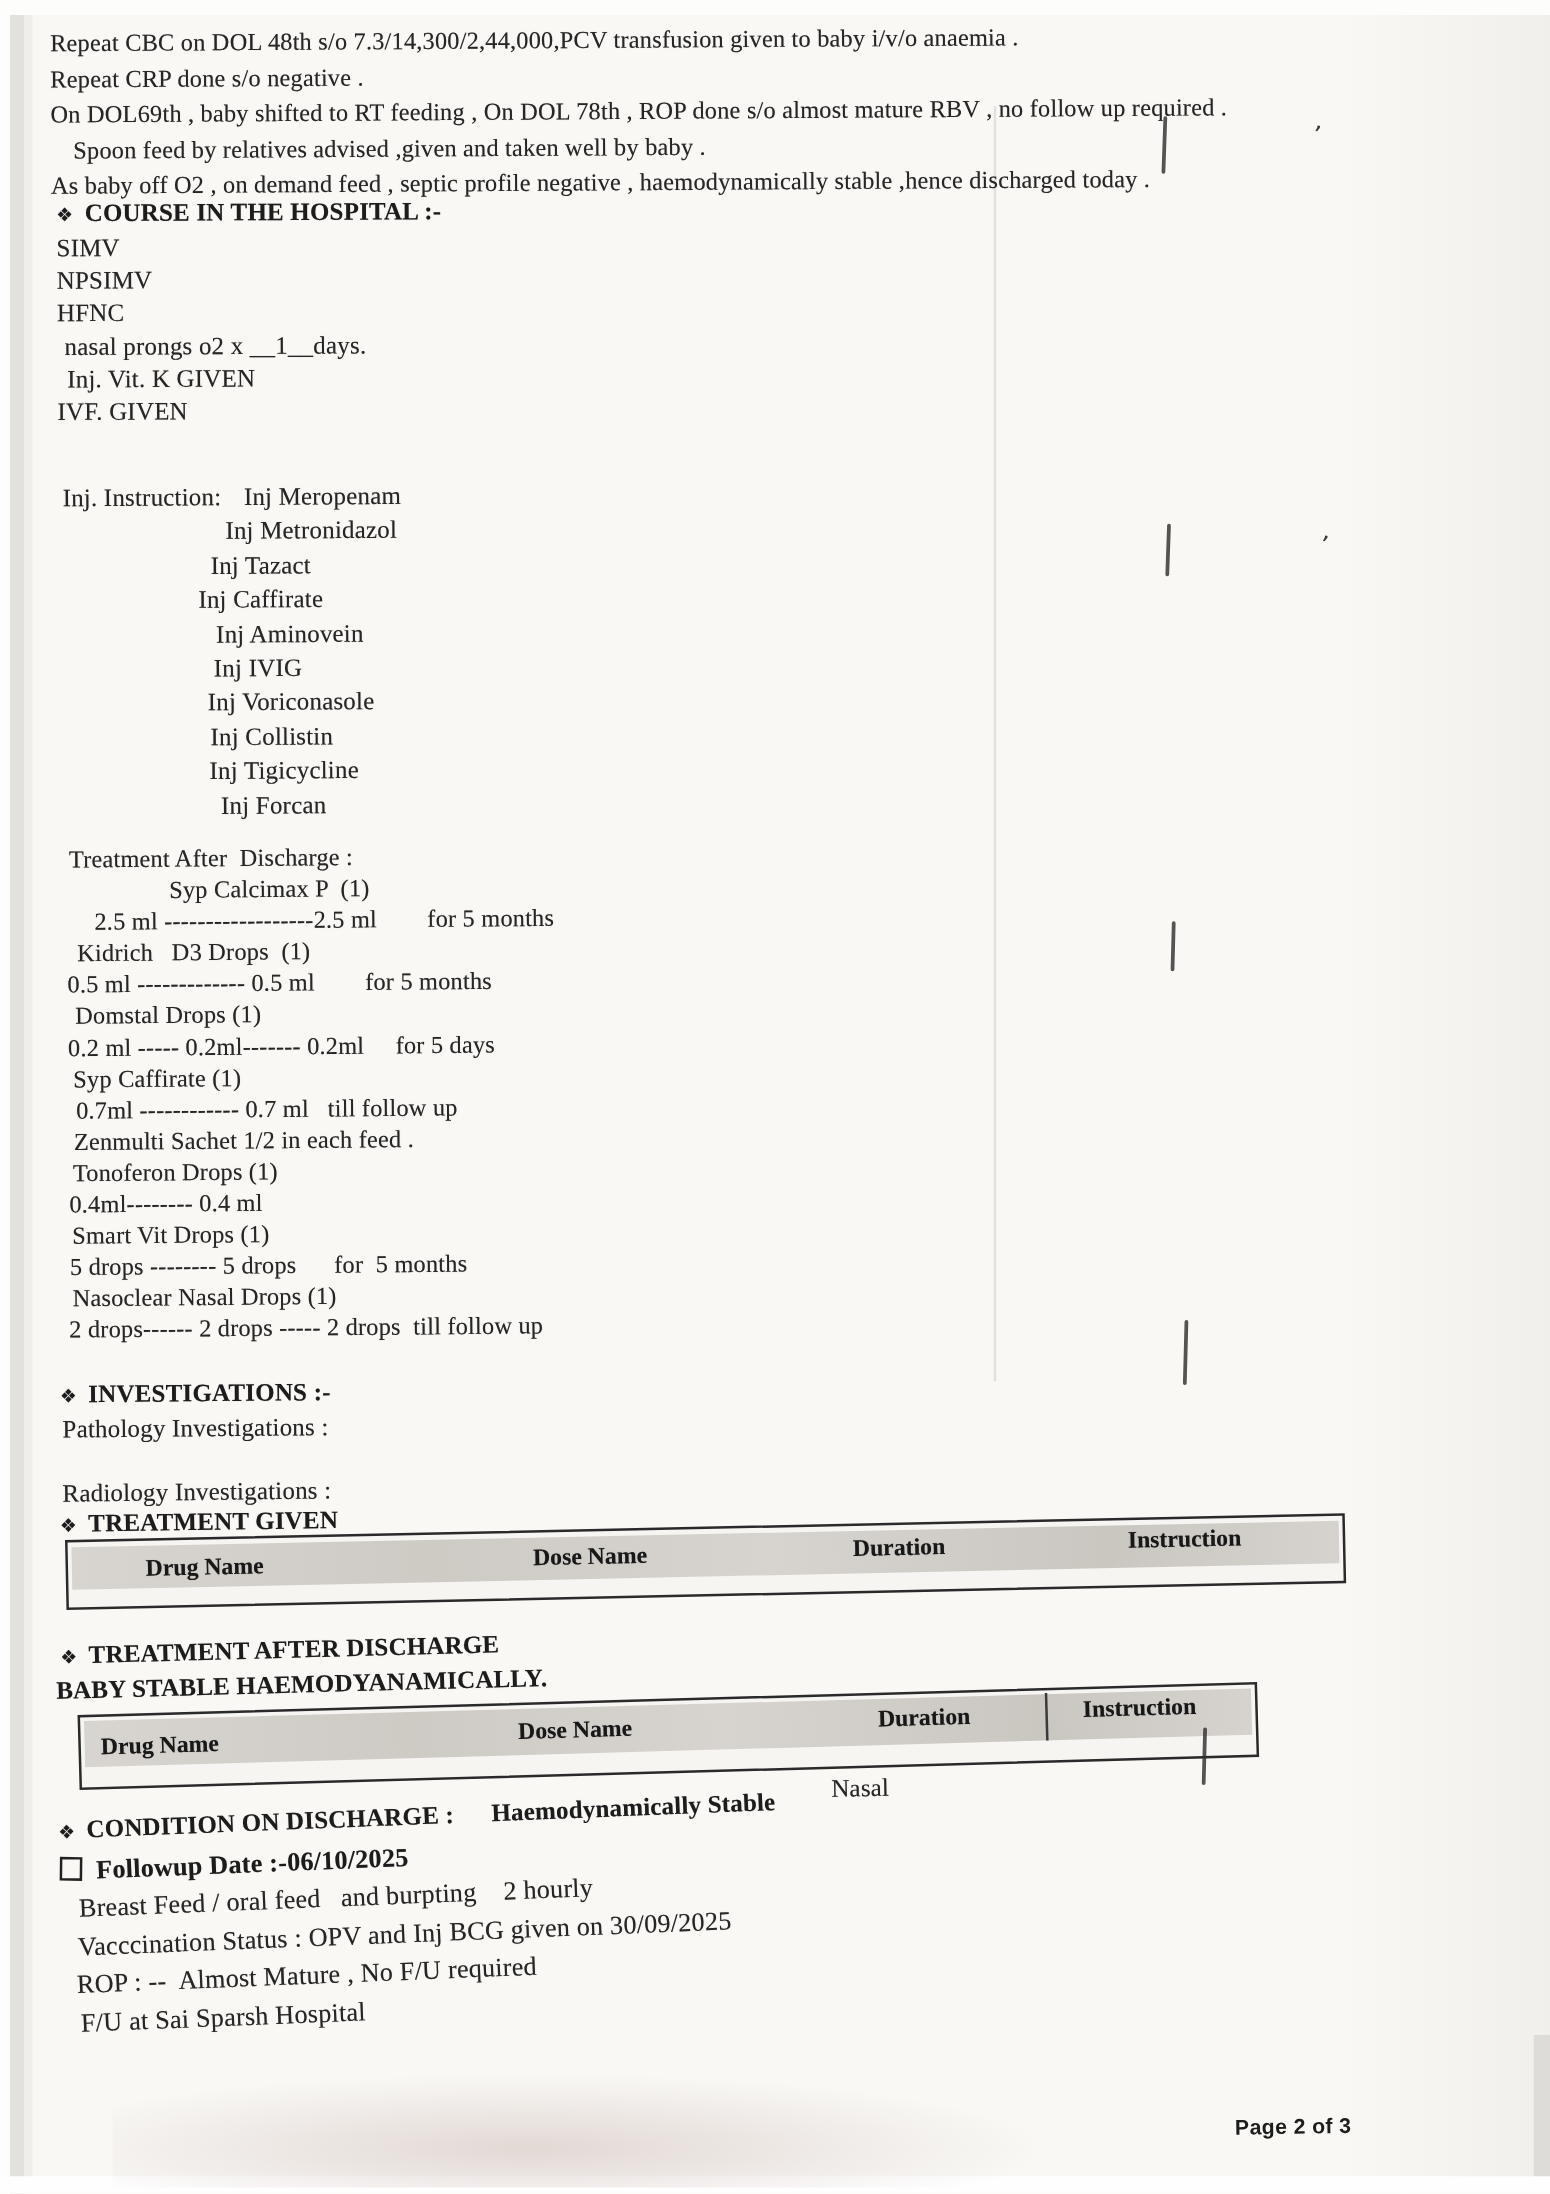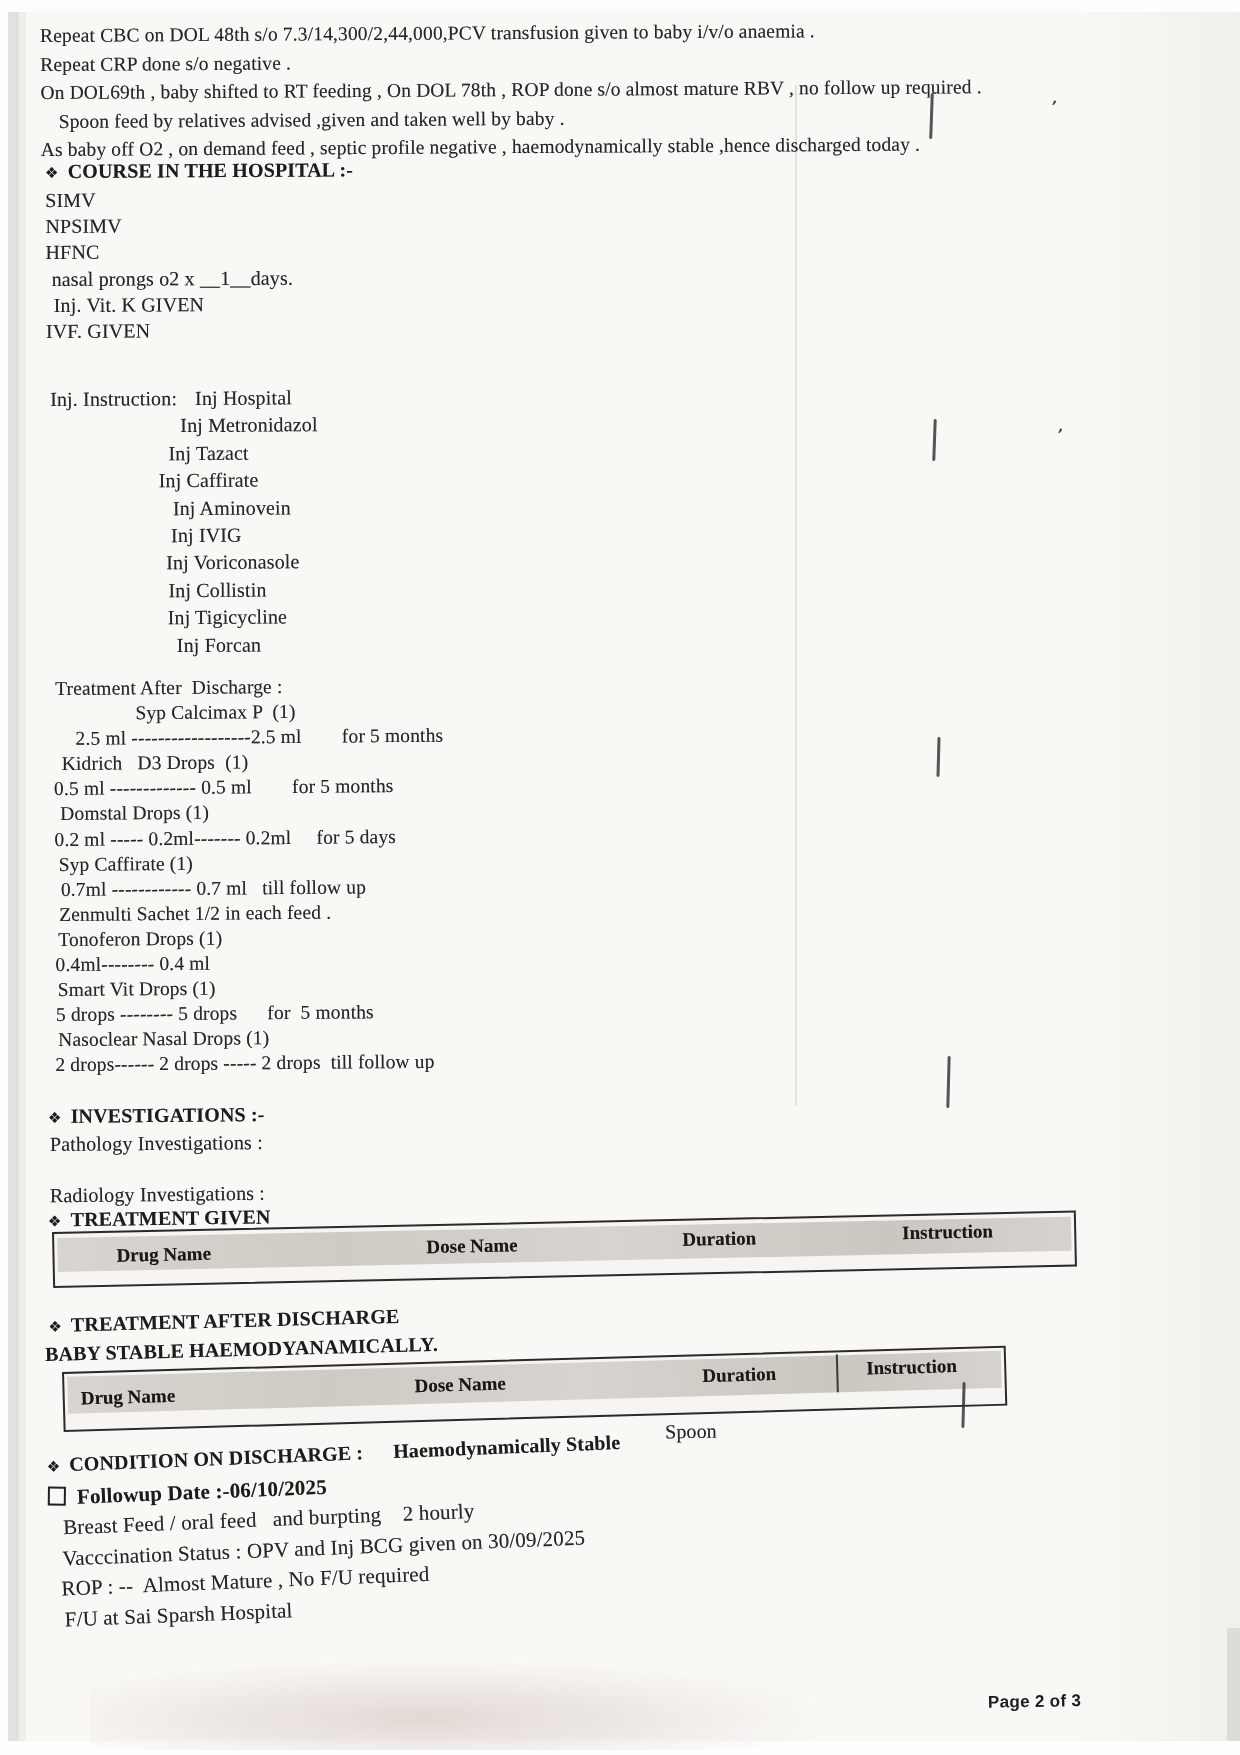--- a/index.html
+++ b/index.html
@@ -102,21 +102,21 @@
   <div class="hline b"><span class="bullet">❖</span><span>COURSE IN THE HOSPITAL :-</span></div>
   <div class="line">SIMV</div>
   <div class="line">NPSIMV</div>
   <div class="line">HFNC</div>
   <div class="line" style="margin-left:6px">nasal prongs o2 x __1__days.</div>
   <div class="line" style="margin-left:8px">Inj. Vit. K GIVEN</div>
   <div class="line">IVF. GIVEN</div>
 </div>
 
 <div class="block sec-abx t">
-  <div class="line"><span>Inj. Instruction:</span><span style="margin-left:18px">Inj Hospital</span></div>
+  <div class="line"><span>Inj. Instruction:</span><span style="margin-left:18px">Inj Meropenam</span></div>
   <div class="line" style="margin-left:130px">Inj Metronidazol</div>
   <div class="line" style="margin-left:118px">Inj Tazact</div>
   <div class="line" style="margin-left:108px">Inj Caffirate</div>
   <div class="line" style="margin-left:122px">Inj Aminovein</div>
   <div class="line" style="margin-left:120px">Inj IVIG</div>
   <div class="line" style="margin-left:115px">Inj Voriconasole</div>
   <div class="line" style="margin-left:117px">Inj Collistin</div>
   <div class="line" style="margin-left:116px">Inj Tigicycline</div>
   <div class="line" style="margin-left:125px">Inj Forcan</div>
 </div>
@@ -161,21 +161,21 @@
 
 <div class="tbl table2">
   <div class="band"></div>
   <div class="divider"></div>
   <div class="cell" style="left:16px;top:14px">Drug Name</div>
   <div class="cell" style="left:350px;top:11px">Dose Name</div>
   <div class="cell" style="left:638px;top:9px">Duration</div>
   <div class="cell" style="left:802px;top:6px">Instruction</div>
 </div>
 
-<div class="block t" style="left:665px;top:1418px;font-size:20px;transform:rotate(-1deg)">Spoon</div>
+<div class="block t" style="left:665px;top:1418px;font-size:20px;transform:rotate(-1deg)">Nasal</div>
 
 <div class="block sec-bottom t">
   <div class="line b" style="font-size:20px"><span class="bullet">❖</span><span>CONDITION ON DISCHARGE :</span><span style="margin-left:30px">Haemodynamically Stable</span></div>
   <div class="line b" style="font-size:21px"><span class="cbx"></span><span>Followup Date :-06/10/2025</span></div>
   <div class="line pre" style="margin-left:14px">Breast Feed / oral feed   and burpting    2 hourly</div>
   <div class="line pre" style="margin-left:12px">Vacccination Status : OPV and Inj BCG given on 30/09/2025</div>
   <div class="line pre" style="margin-left:10px">ROP : --  Almost Mature , No F/U required</div>
   <div class="line pre" style="margin-left:12px">F/U at Sai Sparsh Hospital</div>
 </div>
 

